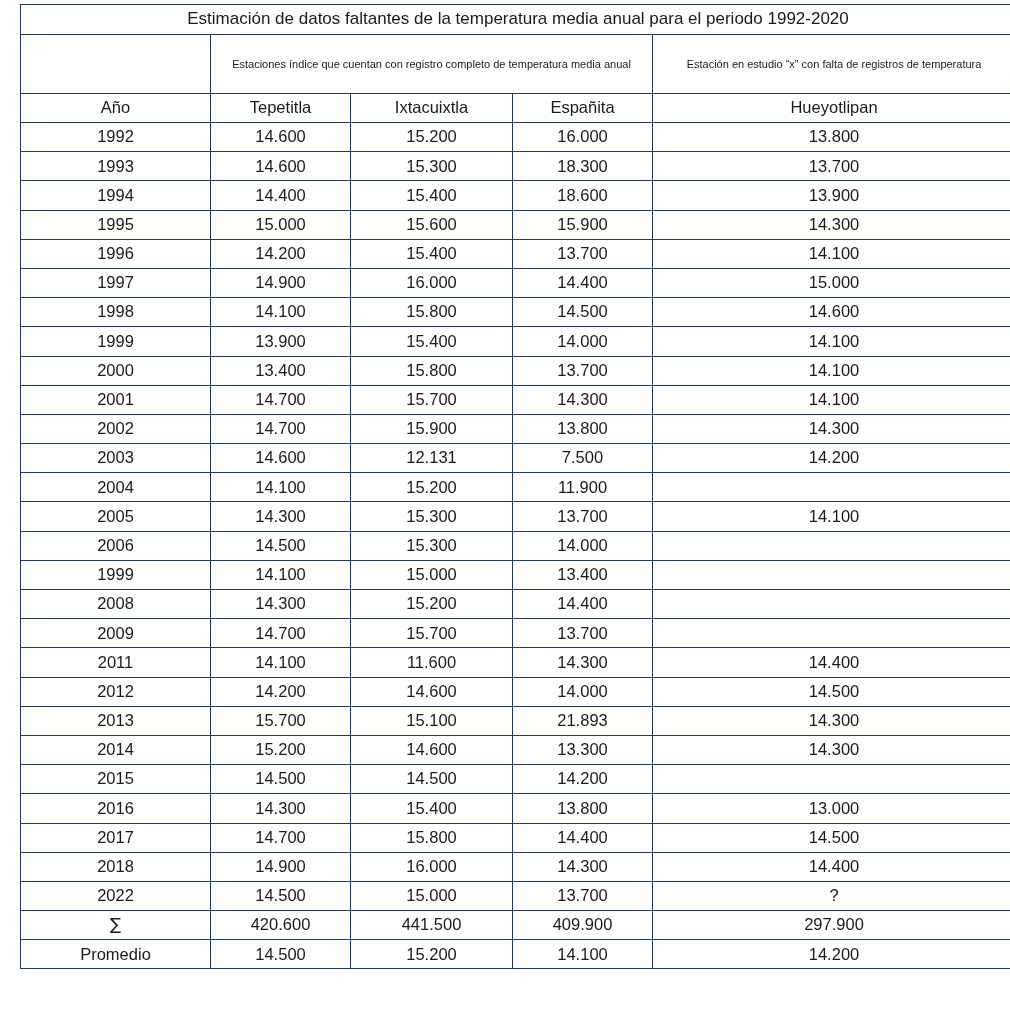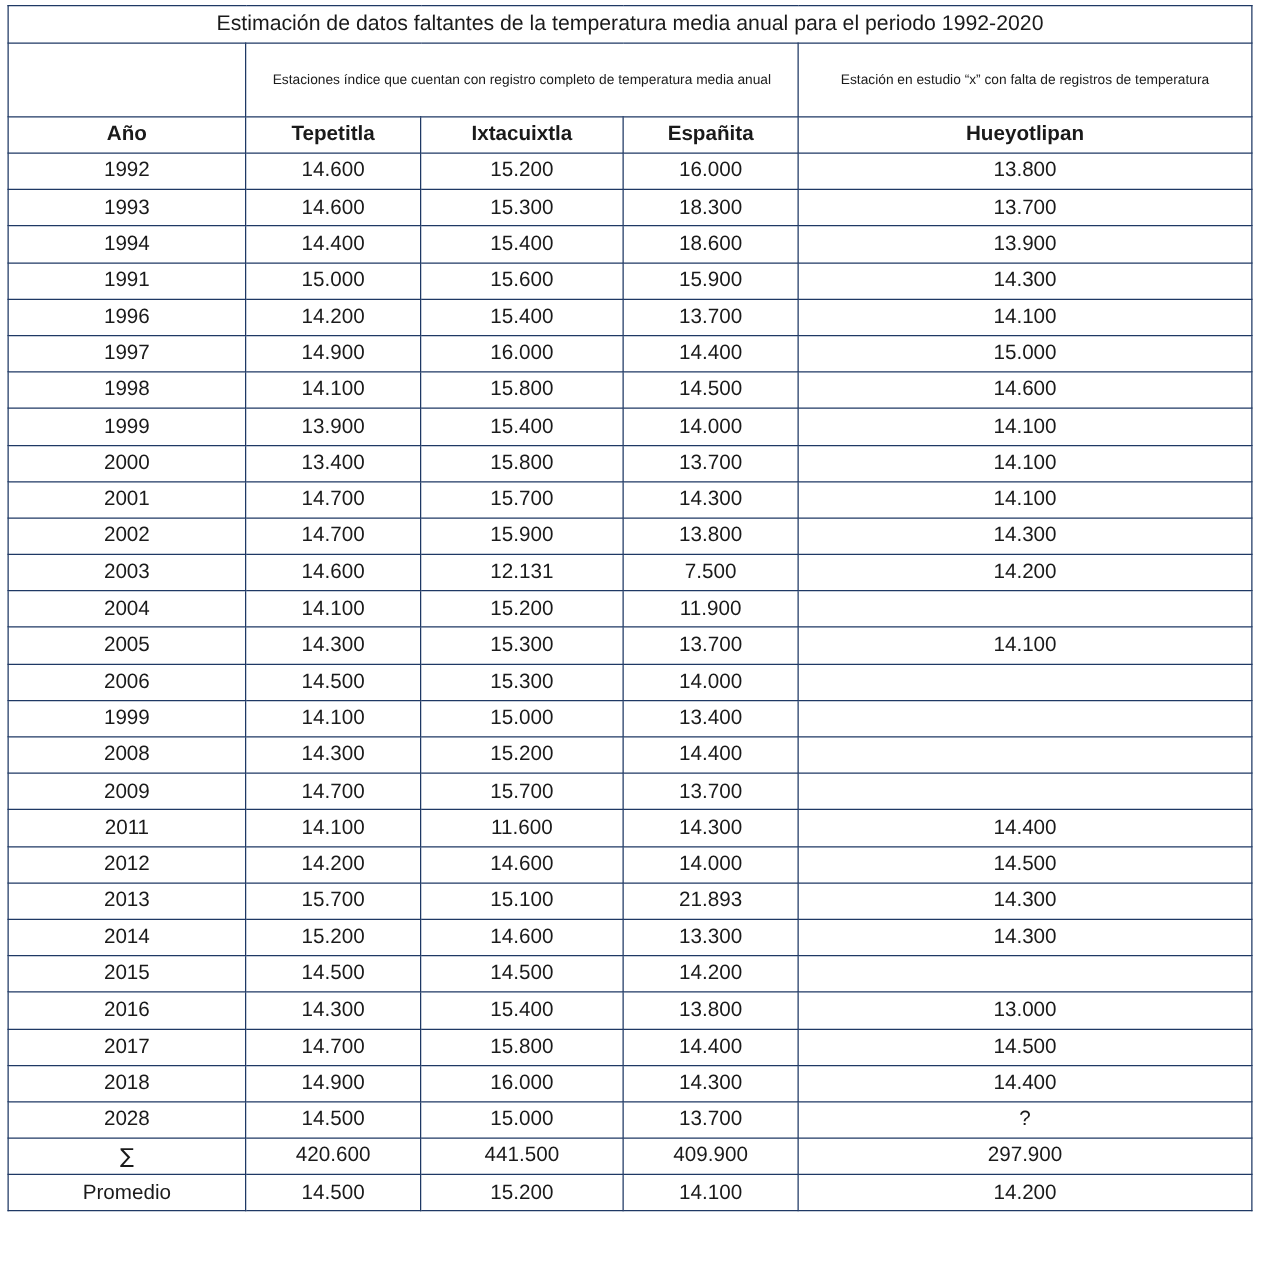--- a/index.html
+++ b/index.html
@@ -14,21 +14,21 @@
     font-family: "Liberation Sans", sans-serif;
     color: #1a1a1a;
     overflow: hidden;
   }
 
   .sheet {
     position: relative;
     width: 1010px;
     height: 1014px;
     box-sizing: border-box;
-    padding: 4px 9px 6px 6px;
+    padding: 4px 9px 6px 20px;
   }
 
   table.data-table {
     width: 995px;
     border-collapse: collapse;
     table-layout: fixed;
     background: #ffffff;
   }
 
   table.data-table td,
@@ -57,21 +57,20 @@
   }
 
   tr.group-row td {
     height: 54px;
     font-size: 11px;
     padding: 2px 10px;
   }
 
   tr.colhead-row td {
     height: 28px;
-    font-weight: bold;
   }
 
   tr.data-row td {
     height: 28.2px;
   }
 
   tr.total-row td,
   tr.mean-row td {
     height: 28.2px;
   }
@@ -134,21 +133,21 @@
           <td>13.700</td>
         </tr>
         <tr class="data-row">
           <td>1994</td>
           <td>14.400</td>
           <td>15.400</td>
           <td>18.600</td>
           <td>13.900</td>
         </tr>
         <tr class="data-row">
-          <td>1991</td>
+          <td>1995</td>
           <td>15.000</td>
           <td>15.600</td>
           <td>15.900</td>
           <td>14.300</td>
         </tr>
         <tr class="data-row">
           <td>1996</td>
           <td>14.200</td>
           <td>15.400</td>
           <td>13.700</td>
@@ -295,21 +294,21 @@
           <td>14.500</td>
         </tr>
         <tr class="data-row">
           <td>2018</td>
           <td>14.900</td>
           <td>16.000</td>
           <td>14.300</td>
           <td>14.400</td>
         </tr>
         <tr class="data-row">
-          <td>2028</td>
+          <td>2022</td>
           <td>14.500</td>
           <td>15.000</td>
           <td>13.700</td>
           <td>?</td>
         </tr>
         <tr class="total-row">
         <td class="sigma">∑</td>
         <td>420.600</td>
         <td>441.500</td>
         <td>409.900</td>

